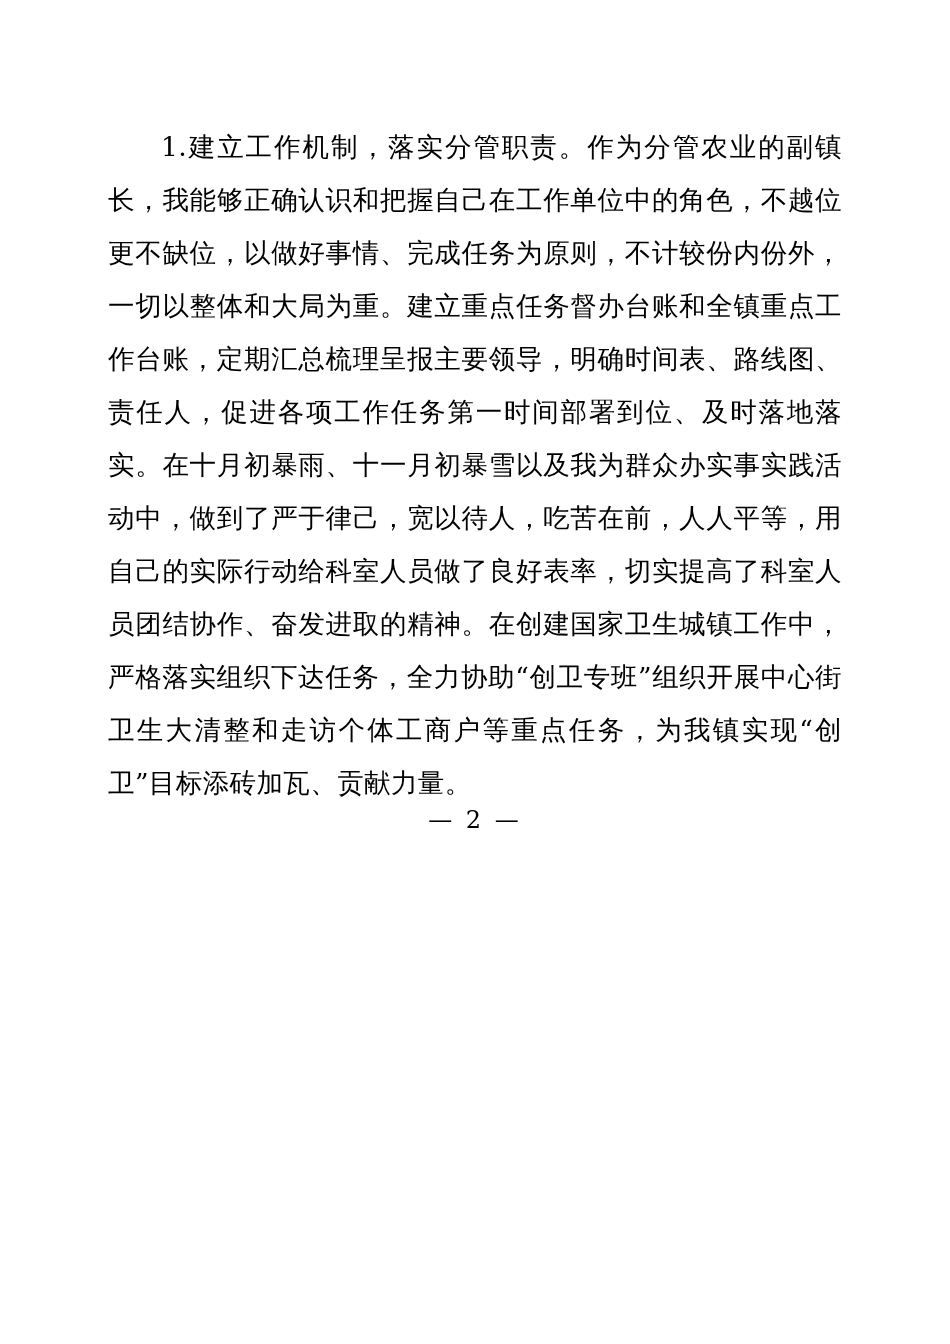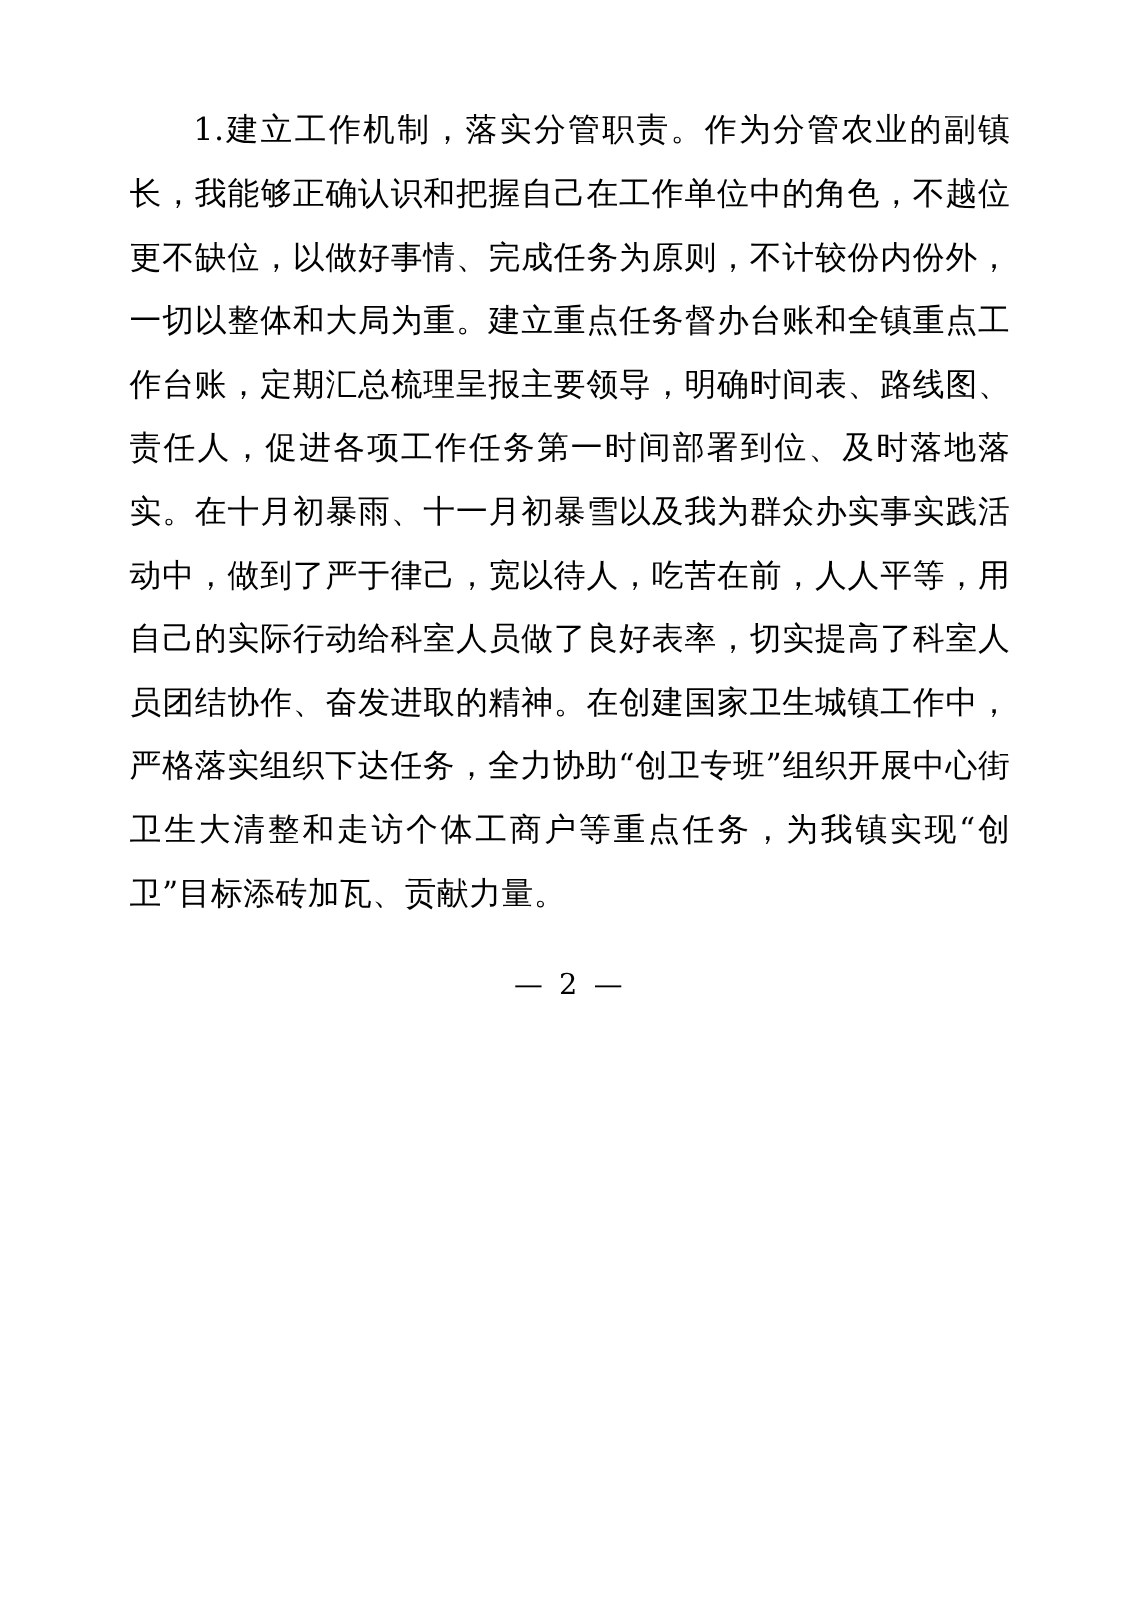--- a/index.html
+++ b/index.html
@@ -12,21 +12,21 @@
     height: 1344px;
     font-family: "DejaVu Serif", "Liberation Serif", serif;
     color: #000000;
     position: relative;
     overflow: hidden;
   }
   .page {
     box-sizing: border-box;
     width: 950px;
     height: 952px;
-    padding: 82px 108px 0 108px;
+    padding: 120px 108px 0 108px;
     position: relative;
   }
   .body-text {
     font-size: 26.5px;
     line-height: 53px;
     text-align: justify;
     text-justify: inter-ideograph;
     letter-spacing: 0.4px;
   }
   .para {

